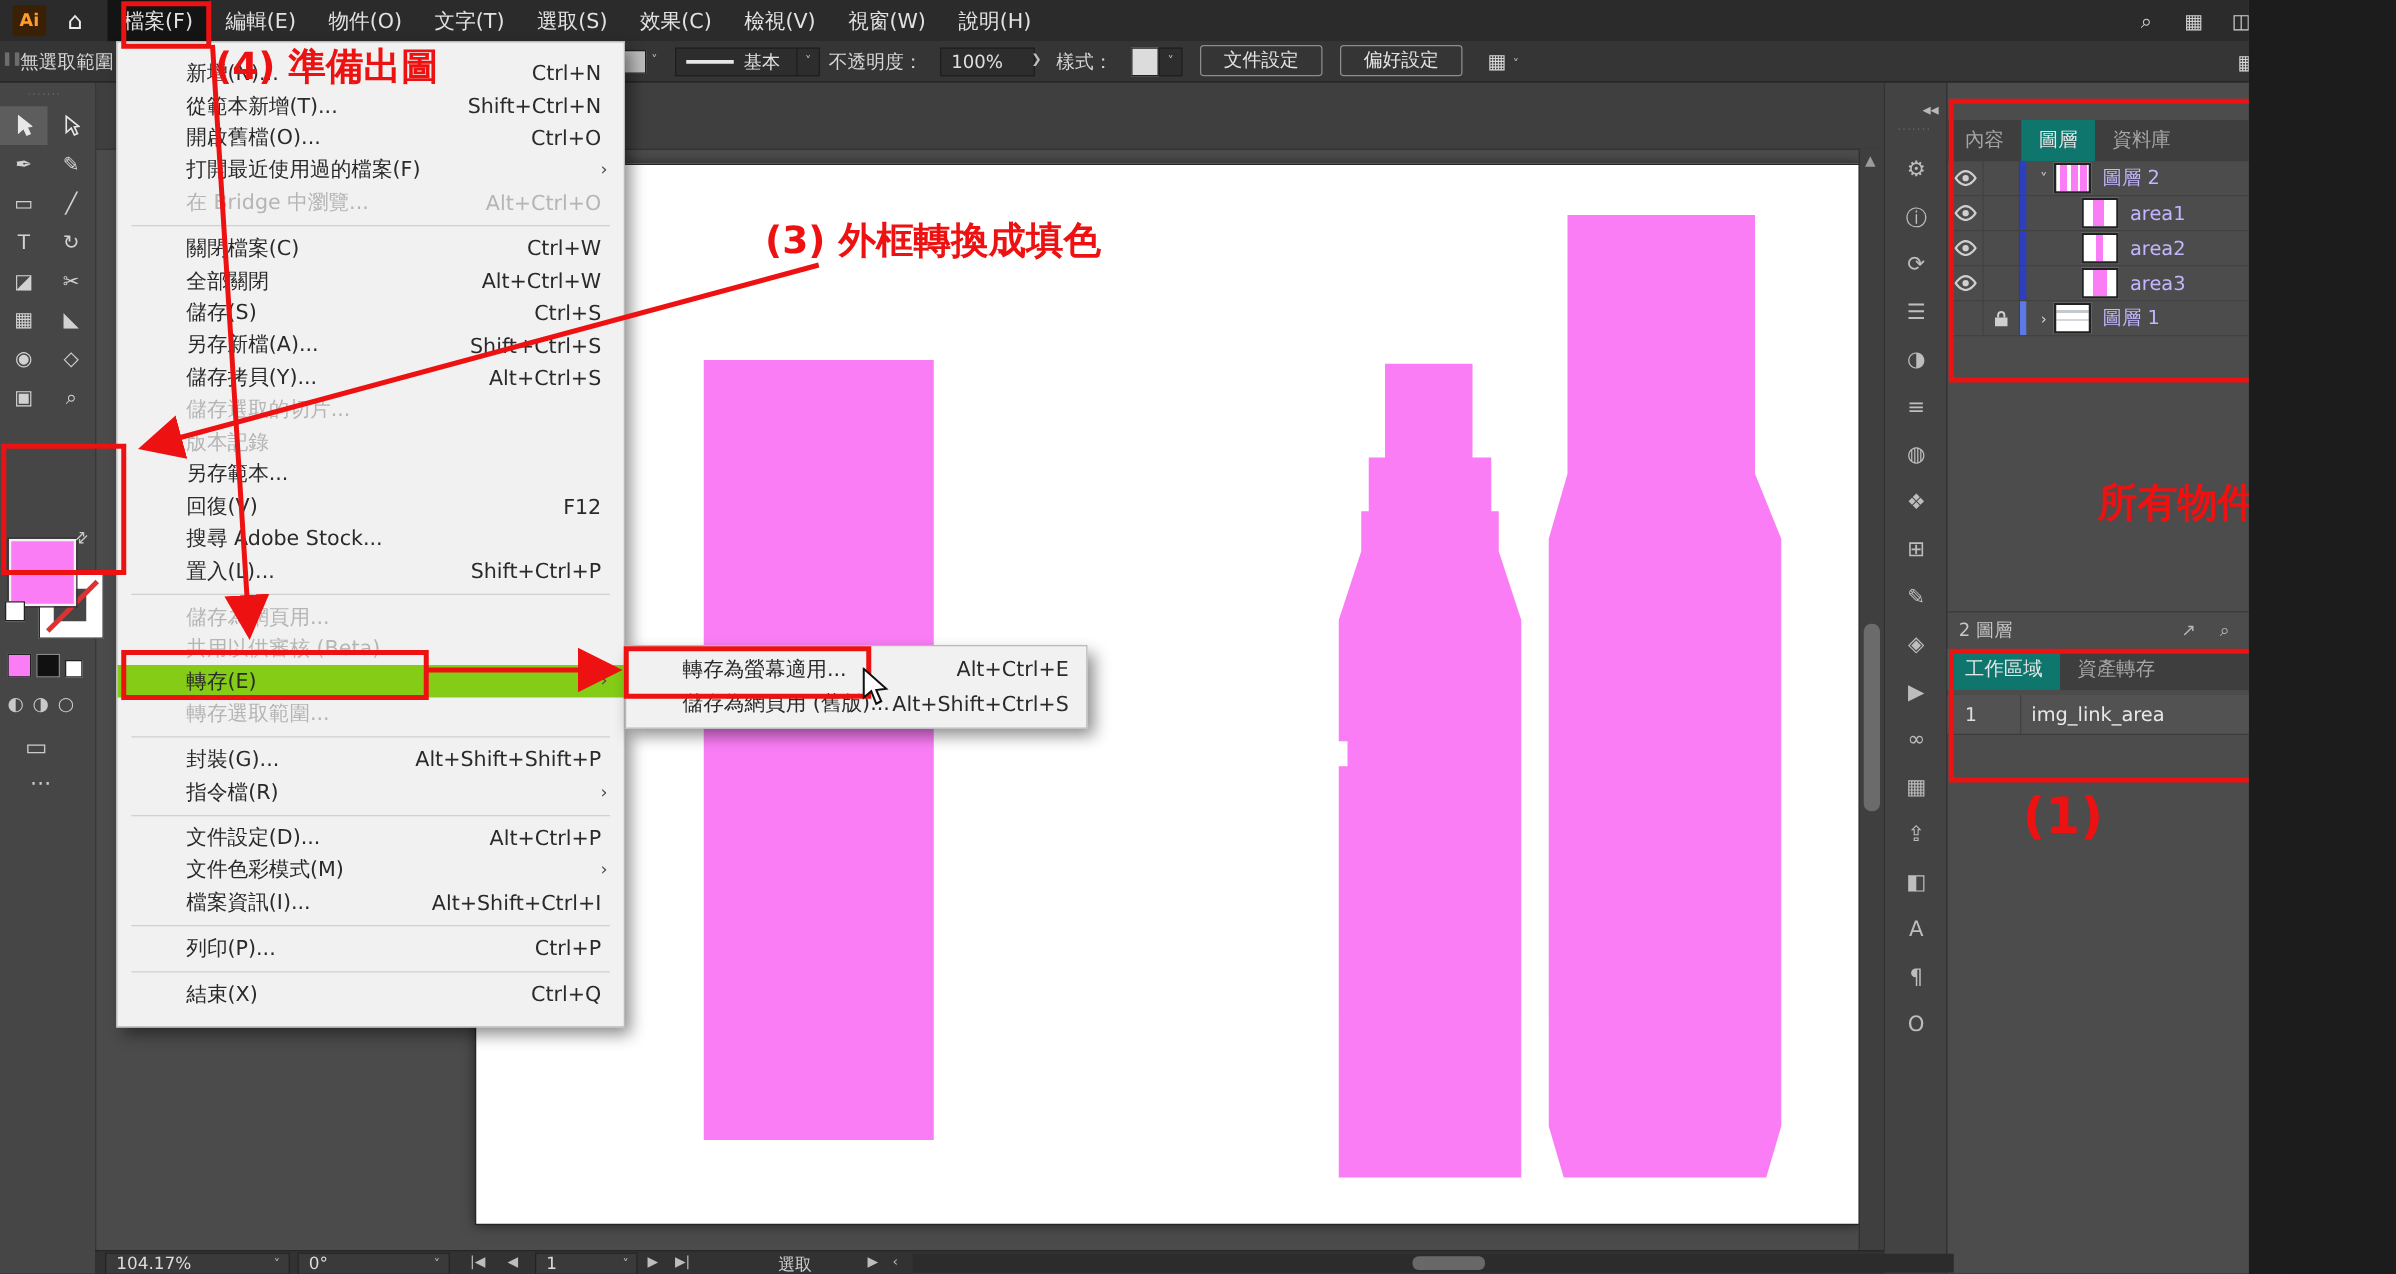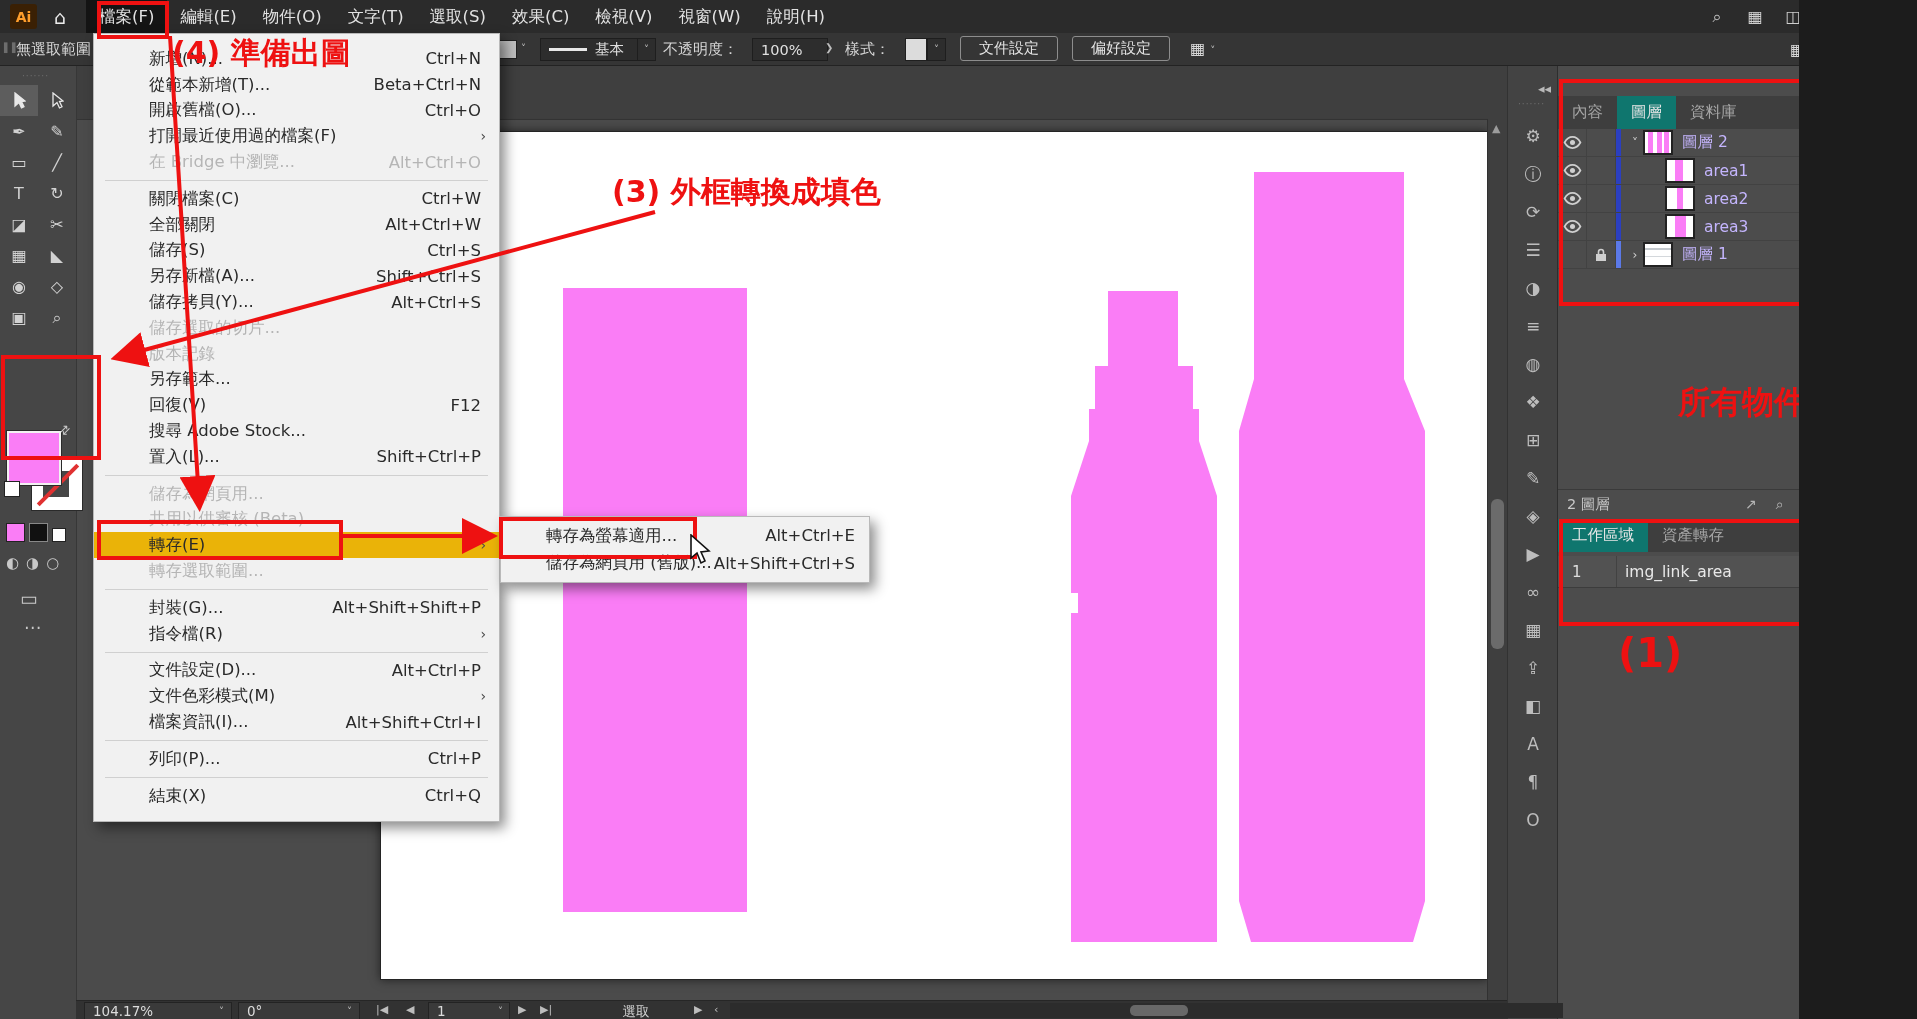--- a/index.html
+++ b/index.html
@@ -93,21 +93,21 @@
   .sb-nav{position:absolute;top:2px;font-size:11px;color:#bdbdbd}
   .hscroll{position:absolute;left:654px;top:2px;width:833px;height:15px;background:#2c2c2c}
   .hthumb{position:absolute;left:400px;top:2px;width:58px;height:11px;background:#686868;border-radius:5px}
   
   .menu{left:93px;top:33px;width:407px;background:#f1f1f1;border:1px solid #b9b9b9;box-shadow:5px 6px 12px rgba(0,0,0,.45);
         z-index:40;display:flex;flex-direction:column;padding:12px 0;box-sizing:border-box}
   .menu-row{height:25.8px;display:flex;align-items:center;font-size:16.5px;color:#2a2a2a;position:relative;flex:none}
   .menu-row .lab{margin-left:55px;flex:1;white-space:nowrap}
   .menu-row .sc{margin-right:18px;white-space:nowrap}
   .menu-row.dis,.menu-row.dis .sc{color:#b5b5b5}
-  .menu-row.hov{background:#eab308}
+  .menu-row.hov{background:#84cc16}
   .menu-row .arr{position:absolute;right:13px;color:#4a4a4a;font-size:14px}
   .menu-sep{height:1px;background:#d0d0d0;margin:5px 11px;flex:none}
   .submenu{left:500px;top:516px;width:370px;background:#f1f1f1;border:1px solid #b9b9b9;box-shadow:5px 6px 12px rgba(0,0,0,.45);
         z-index:45;display:flex;flex-direction:column;padding:5px 0;box-sizing:border-box}
   .submenu .menu-row{height:27.5px}
   .submenu .menu-row .lab{margin-left:45px}
   .submenu .menu-row .sc{margin-right:14px}
   
   .redbox{position:absolute;border:4px solid #ee1111;z-index:80;pointer-events:none}
   .redtext{position:absolute;color:#ee1111;font-weight:bold;z-index:85;white-space:nowrap;pointer-events:none}
@@ -397,21 +397,21 @@
     </div>
   </div>
 
   <div class="abs menu" id="file-menu">
       <div class="menu-row">
         <div class="lab">新增(N)...</div>
         <div class="sc">Ctrl+N</div>
       </div>
       <div class="menu-row">
         <div class="lab">從範本新增(T)...</div>
-        <div class="sc">Beta+Ctrl+N</div>
+        <div class="sc">Shift+Ctrl+N</div>
       </div>
       <div class="menu-row">
         <div class="lab">開啟舊檔(O)...</div>
         <div class="sc">Ctrl+O</div>
       </div>
       <div class="menu-row">
         <div class="lab">打開最近使用過的檔案(F)</div>
         <div class="arr">›</div>
       </div>
       <div class="menu-row dis">

